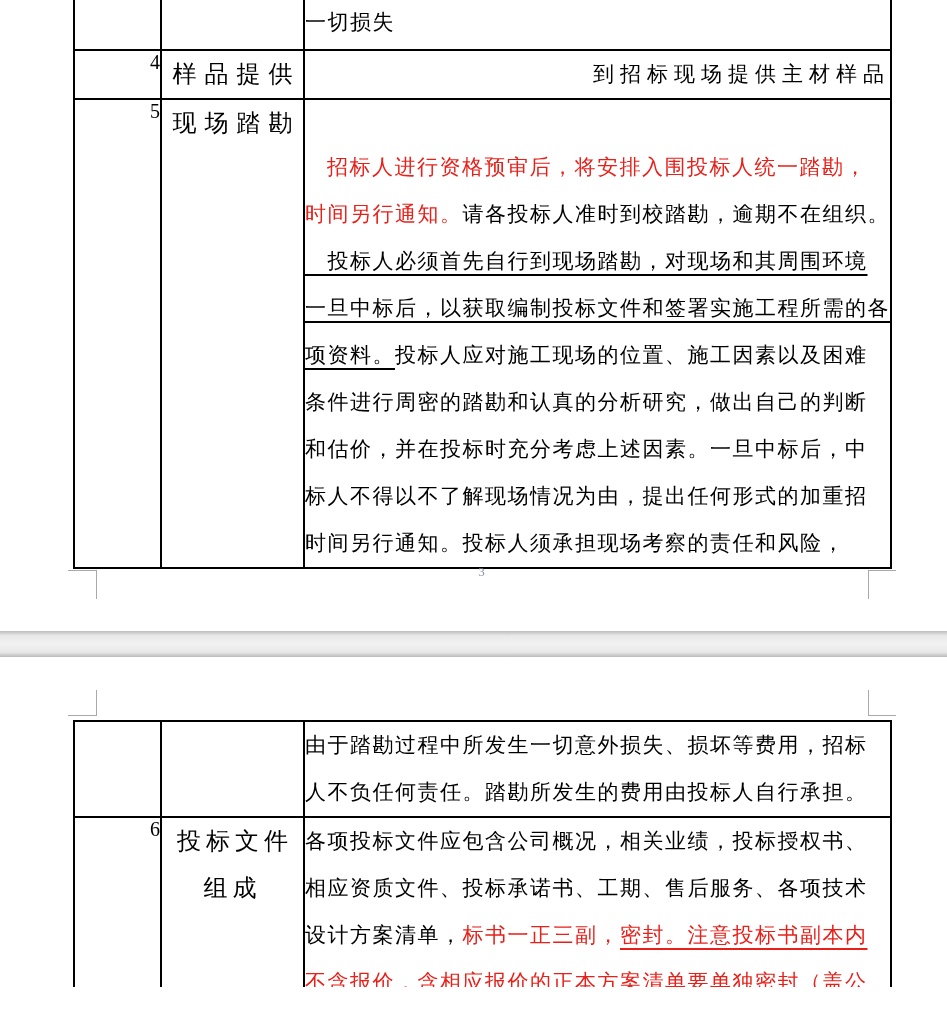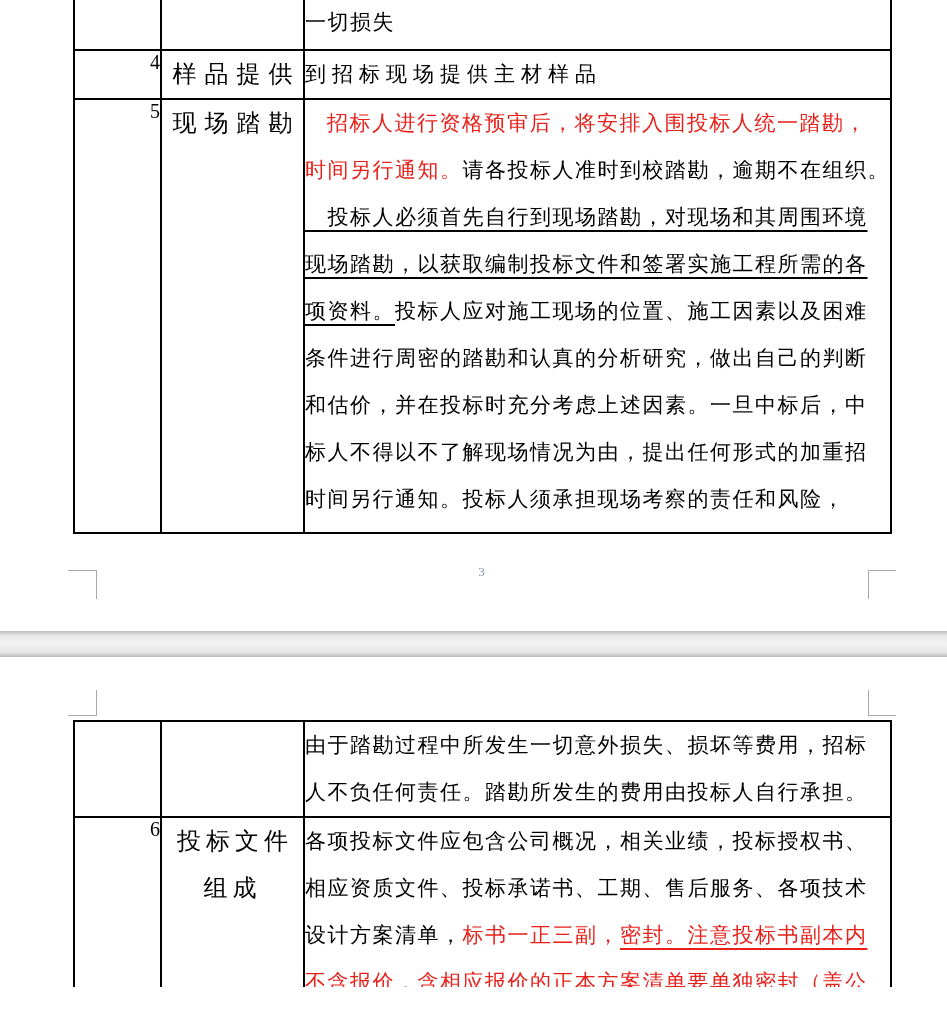--- a/index.html
+++ b/index.html
@@ -29,21 +29,21 @@
     text-align:center;vertical-align:middle;
     font-size:24px;line-height:47px;
   }
   .ls8{letter-spacing:8px;text-indent:8px;}
   .ls5{letter-spacing:5px;text-indent:5px;}
   .content-cell{
     font-size:21px;letter-spacing:1.5px;line-height:47px;
     padding:1px 12px 0 12px;
   }
   .pad-top{padding-top:9px;}
-  .center-cell{text-align:left;vertical-align:middle;letter-spacing:6px;font-family:Liberation Serif, serif;}
+  .center-cell{text-align:right;vertical-align:middle;letter-spacing:6px;font-family:Liberation Serif, serif;}
   .tline{white-space:nowrap;}
   .red{color:var(--red);text-decoration-color:var(--red);}
   .u{text-decoration:underline;text-underline-offset:6px;text-decoration-thickness:1.5px;text-align:right;}
   .mark{position:absolute;}
   .mark-b-left {left:60px;top:570px;width:28px;height:28px;border-top:1.5px solid var(--mark);border-right:1.5px solid var(--mark);}
   .mark-b-right{left:860px;top:570px;width:27px;height:28px;border-top:1.5px solid var(--mark);border-left:1.5px solid var(--mark);}
   .mark-t-left {left:60px;top:33px;width:28px;height:25px;border-bottom:1.5px solid var(--mark);border-right:1.5px solid var(--mark);}
   .mark-t-right{left:860px;top:33px;width:27px;height:25px;border-bottom:1.5px solid var(--mark);border-left:1.5px solid var(--mark);}
   .page-number{
     position:absolute;left:0;top:564px;width:947px;text-align:center;
@@ -70,24 +70,24 @@
     </tr>
     <tr style="height:49px">
       <td class="num-cell">4</td>
       <td class="label-cell ls8">样品提供</td>
       <td class="content-cell center-cell">到招标现场提供主材样品</td>
     </tr>
     <tr style="height:434px">
       <td class="num-cell">5</td>
       <td class="label-cell ls8">现场踏勘</td>
       <td class="content-cell pad-top">
-            <div class="tline" style="padding-left: 22px;"><span class="red">招标人进行资格预审后，将安排入围投标人统一踏勘，</span></div>
+            <div class="tline" style="padding-left: 22px; margin-top: 44px;"><span class="red">招标人进行资格预审后，将安排入围投标人统一踏勘，</span></div>
             <div class="tline"><span class="red">时间另行通知。</span><span>请各投标人准时到校踏勘，逾期不在组织。</span></div>
             <div class="tline"><span class="u">　投标人必须首先自行到现场踏勘，对现场和其周围环境</span></div>
-            <div class="tline"><span class="u">现场踏勘，以获取编制投标文件和签署实施工程所需的各</span></div>
+            <div class="tline"><span class="u">一旦中标后，以获取编制投标文件和签署实施工程所需的各</span></div>
             <div class="tline"><span class="u">项资料。</span><span>投标人应对施工现场的位置、施工因素以及困难</span></div>
             <div class="tline"><span>条件进行周密的踏勘和认真的分析研究，做出自己的判断</span></div>
             <div class="tline"><span>和估价，并在投标时充分考虑上述因素。一旦中标后，中</span></div>
             <div class="tline"><span>标人不得以不了解现场情况为由，提出任何形式的加重招</span></div>
             <div class="tline"><span>时间另行通知。投标人须承担现场考察的责任和风险，</span></div>
           </td>
     </tr>
   </tbody>
     </table>
   <div class="mark mark-b-left"></div>

